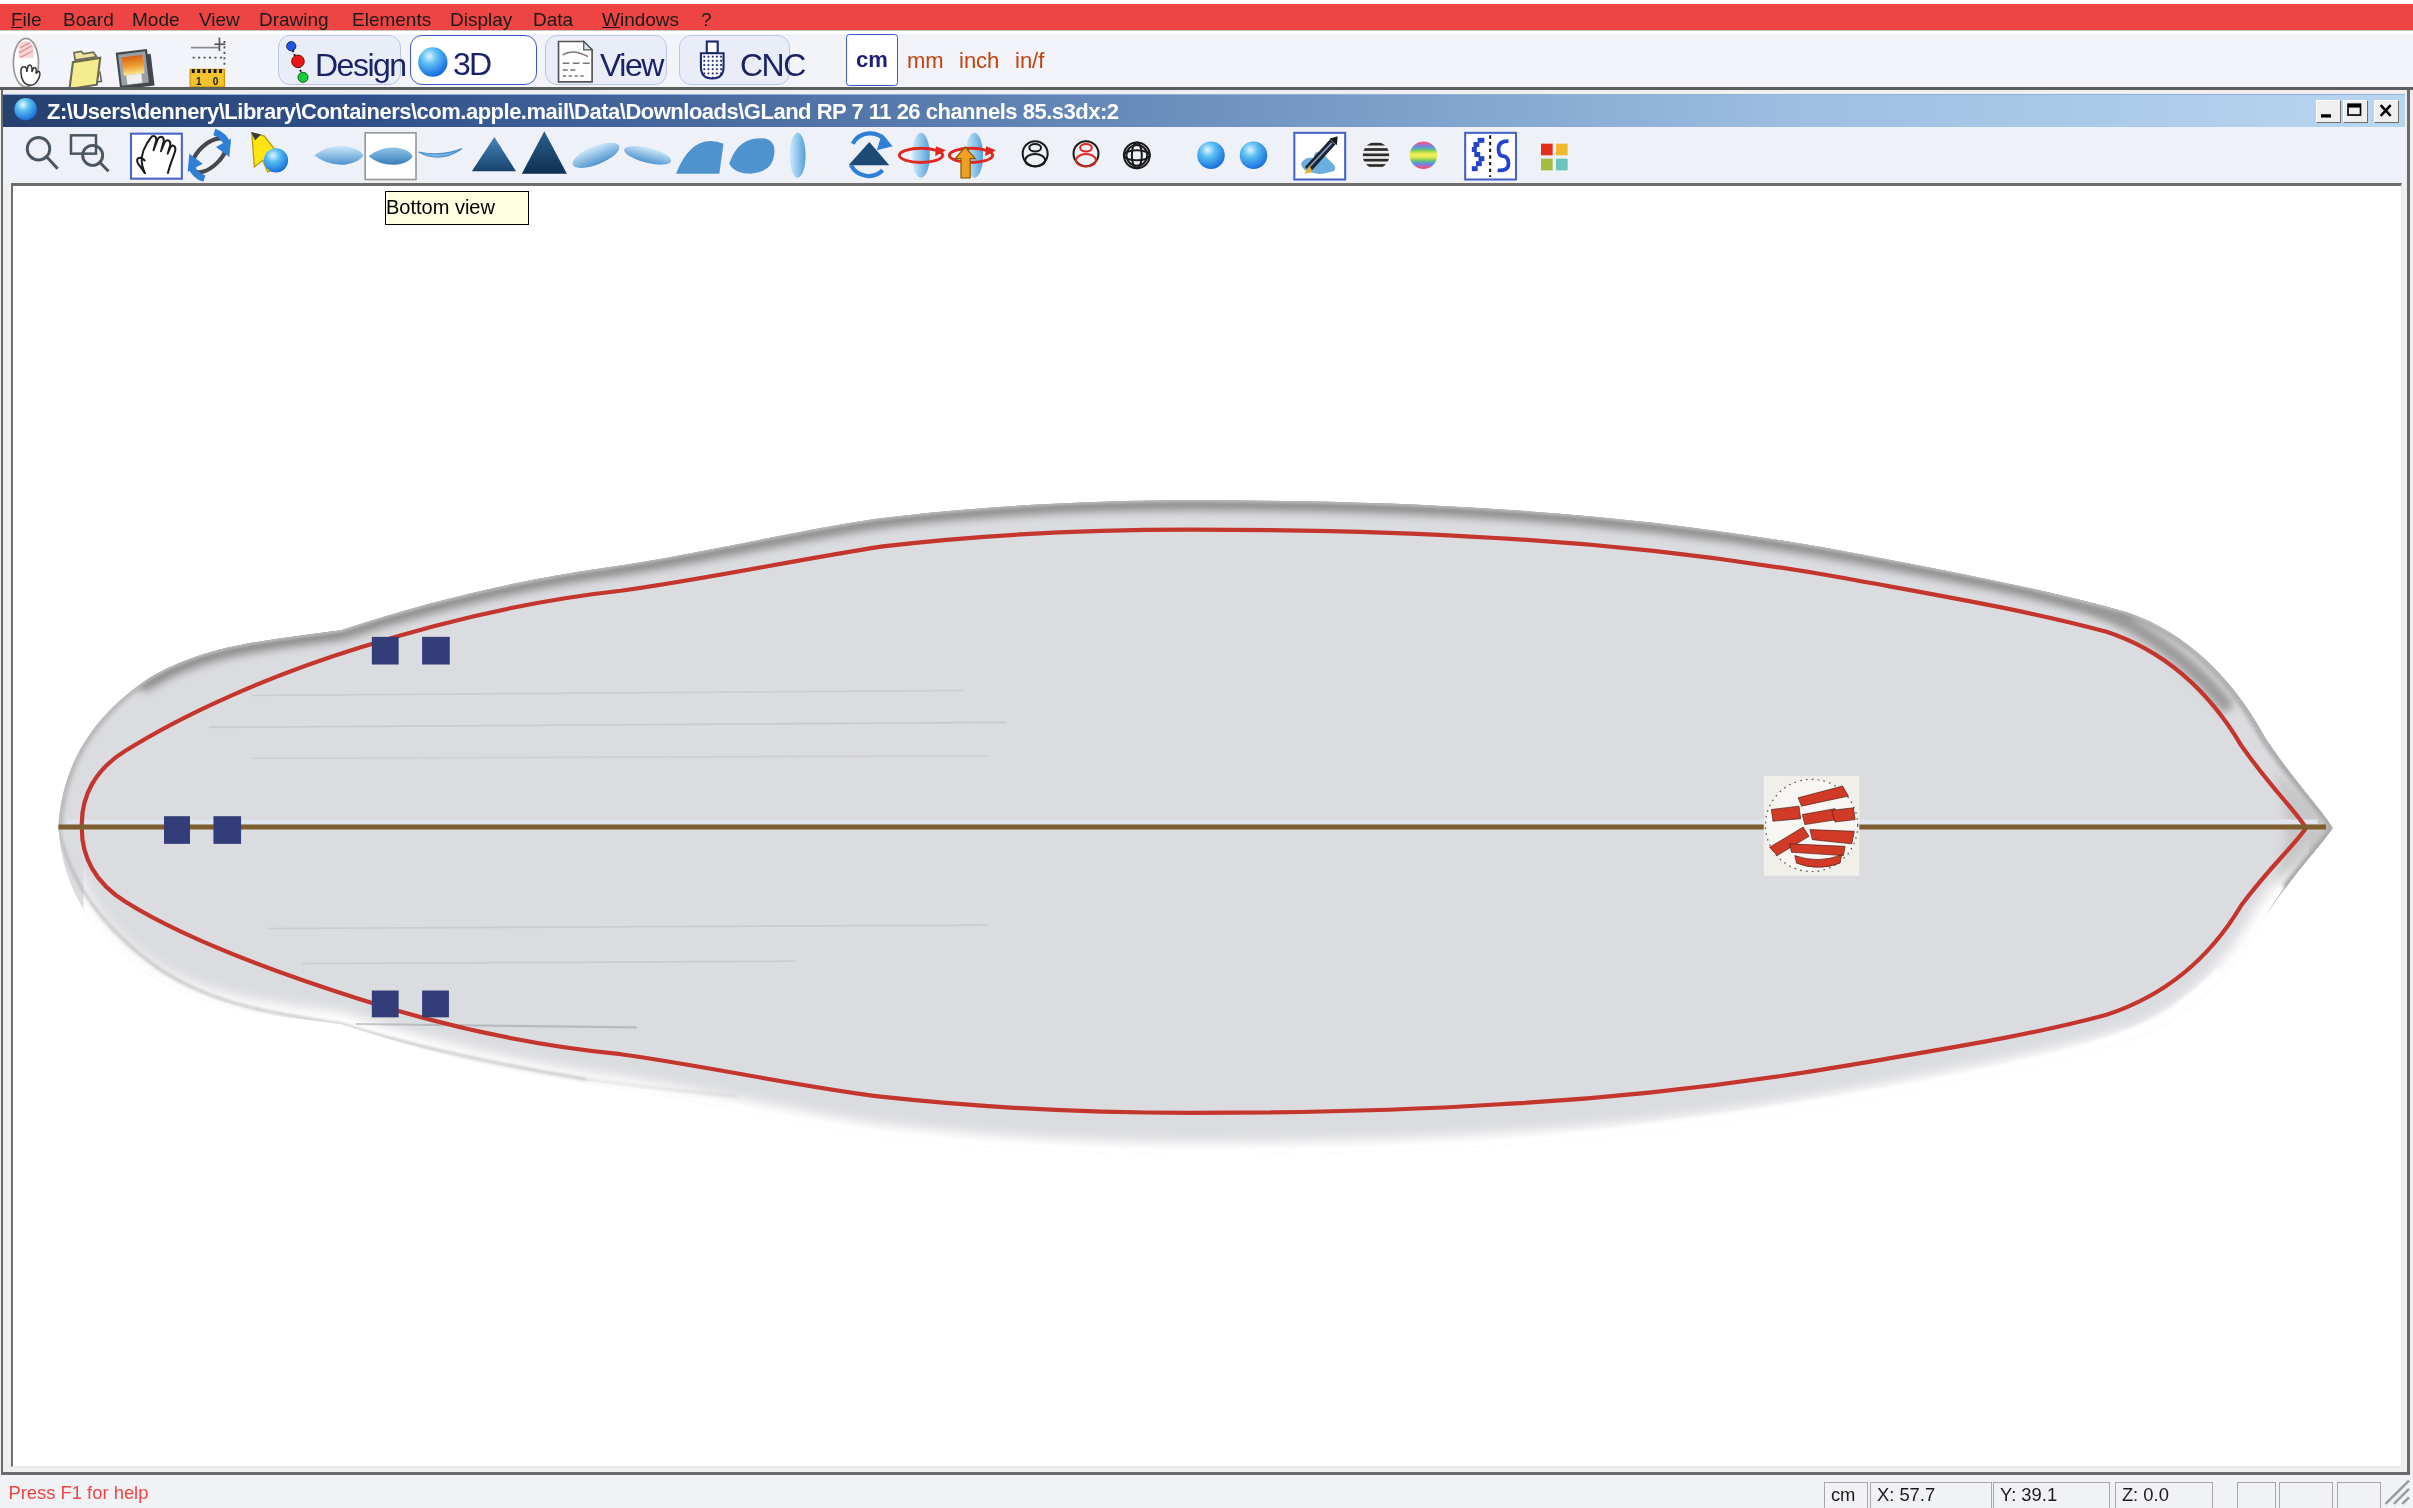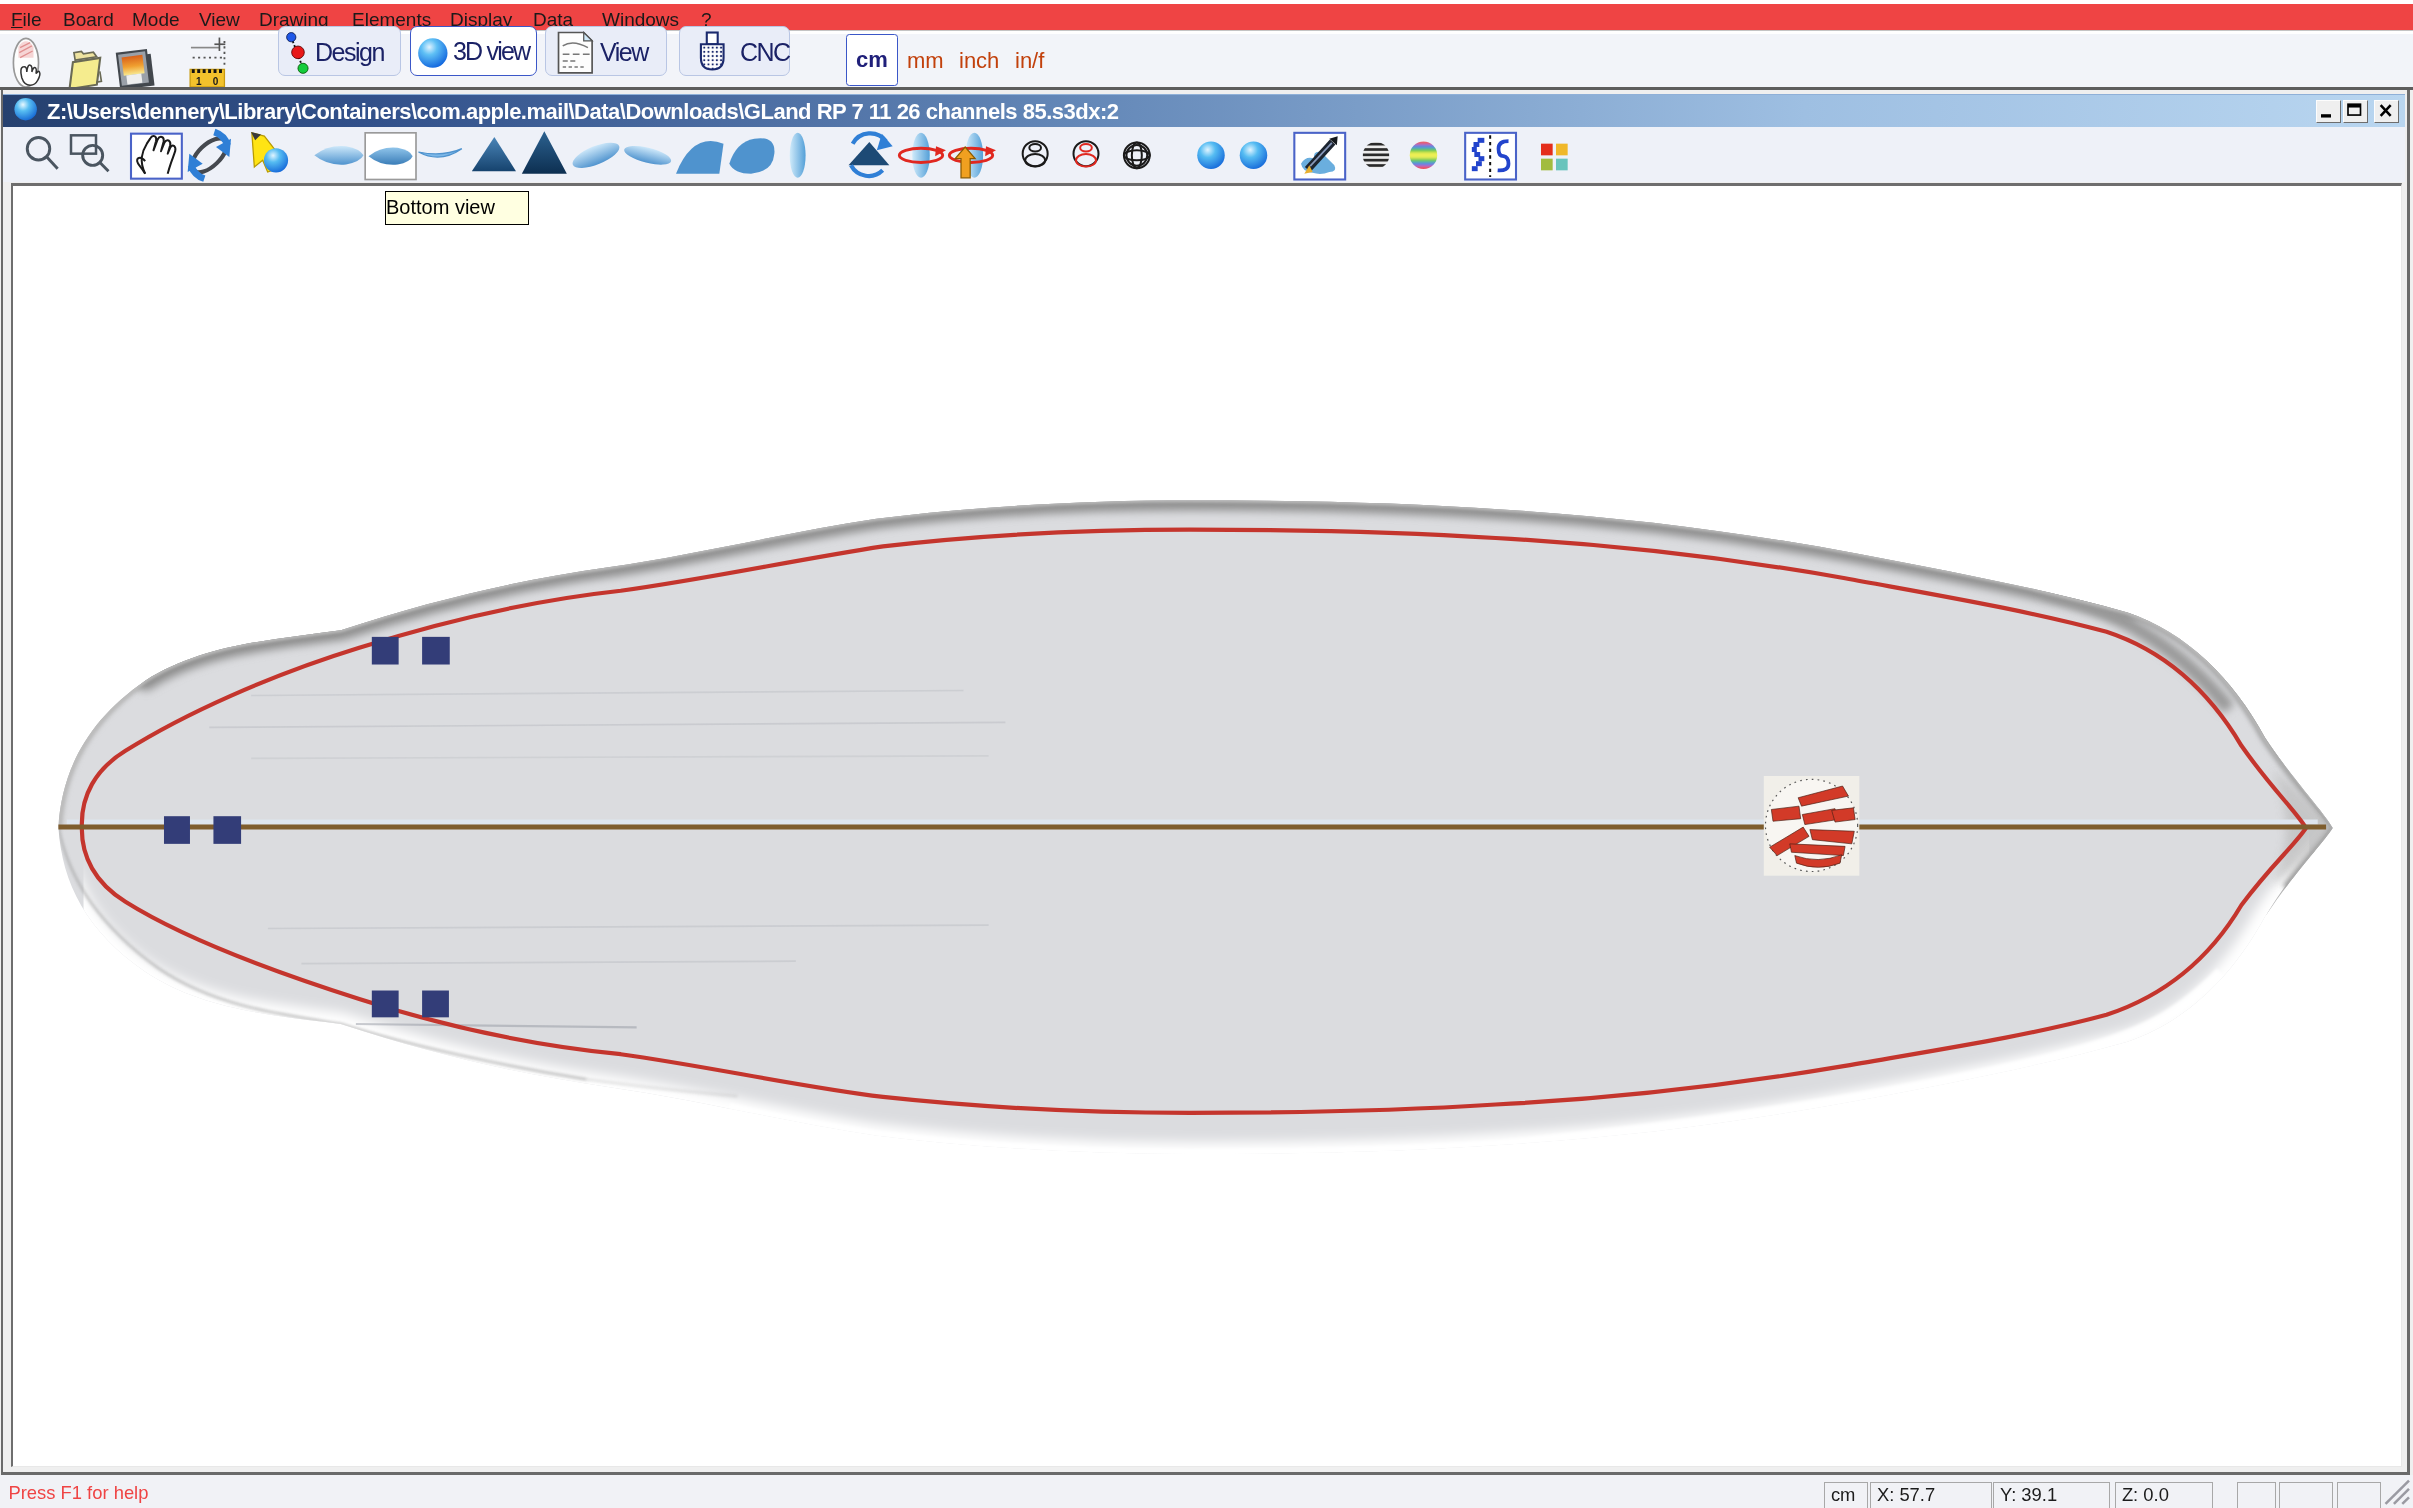--- a/index.html
+++ b/index.html
@@ -13,21 +13,21 @@
 #mdibottom{left:0.8px;top:1472px;width:2408px;height:2.5px;background:#6a6a6a}
 #titlebar{left:3.4px;top:94px;width:2402px;height:34px;background:linear-gradient(to right,#26416f 0%,#31508a 15%,#6488b8 45%,#9ebfe2 75%,#b9d6f0 100%);border-top:0.8px solid #8fb0d8}
 #titletext{position:absolute;left:47px;top:94px;height:34px;line-height:35px;font-size:22px;font-weight:bold;color:#ffffff;letter-spacing:-0.5px;white-space:pre}
 .wbtn{position:absolute;top:100px;width:25px;height:22.6px;background:#efefef;border-top:1.7px solid #fdfdfd;border-left:1.7px solid #fdfdfd;border-right:1.7px solid #6d6d6d;border-bottom:1.7px solid #6d6d6d}
 #iconrow{left:3.4px;top:127px;width:2402px;height:55px;background:#eef1f8}
 #canvasframe{left:11px;top:183px;width:2391px;height:1284px;background:#ffffff;border-top:3.4px solid #6e6e6e;border-left:2.5px solid #6e6e6e;border-right:1.7px solid #e8e8e8;border-bottom:1.7px solid #e8e8e8}
 #tooltip{left:385px;top:191px;width:144px;height:34px;background:#ffffe1;border:1.7px solid #000;font-size:20px;color:#000;line-height:31px}
 #statusbar{left:0;top:1475px;width:2413px;height:34px;background:#f1f2f6}
 #statushelp{position:absolute;left:8.4px;top:1482px;font-size:18.4px;color:#ef4444}
 .spanel{position:absolute;top:1482px;height:26px;border:0.8px solid #a8a8a8;border-bottom:none;font-size:18.4px;color:#1c1c1c;padding-left:5.9px;line-height:24px}
-.tbtn{position:absolute;top:26px;height:50px;background:#e9edf8;border:0.8px solid #b9c6e4;border-radius:7px;font-size:25px;color:#1b2266;letter-spacing:-1.5px}
+.tbtn{position:absolute;top:35px;height:50px;background:#e9edf8;border:0.8px solid #b9c6e4;border-radius:12px;font-size:32px;color:#1b2266;letter-spacing:-1.5px}
 .unit{position:absolute;top:34px;height:54px;line-height:54px;font-size:22px;color:#c2410c}
 </style></head><body>
 
 <div class="abs" id="menubar">
  <span class="mi" style="left:11px"><u>F</u>ile</span>
  <span class="mi" style="left:63px">Board</span>
  <span class="mi" style="left:132px">Mode</span>
  <span class="mi" style="left:199px">View</span>
  <span class="mi" style="left:259px">Drawing</span>
  <span class="mi" style="left:352px">Elements</span>

